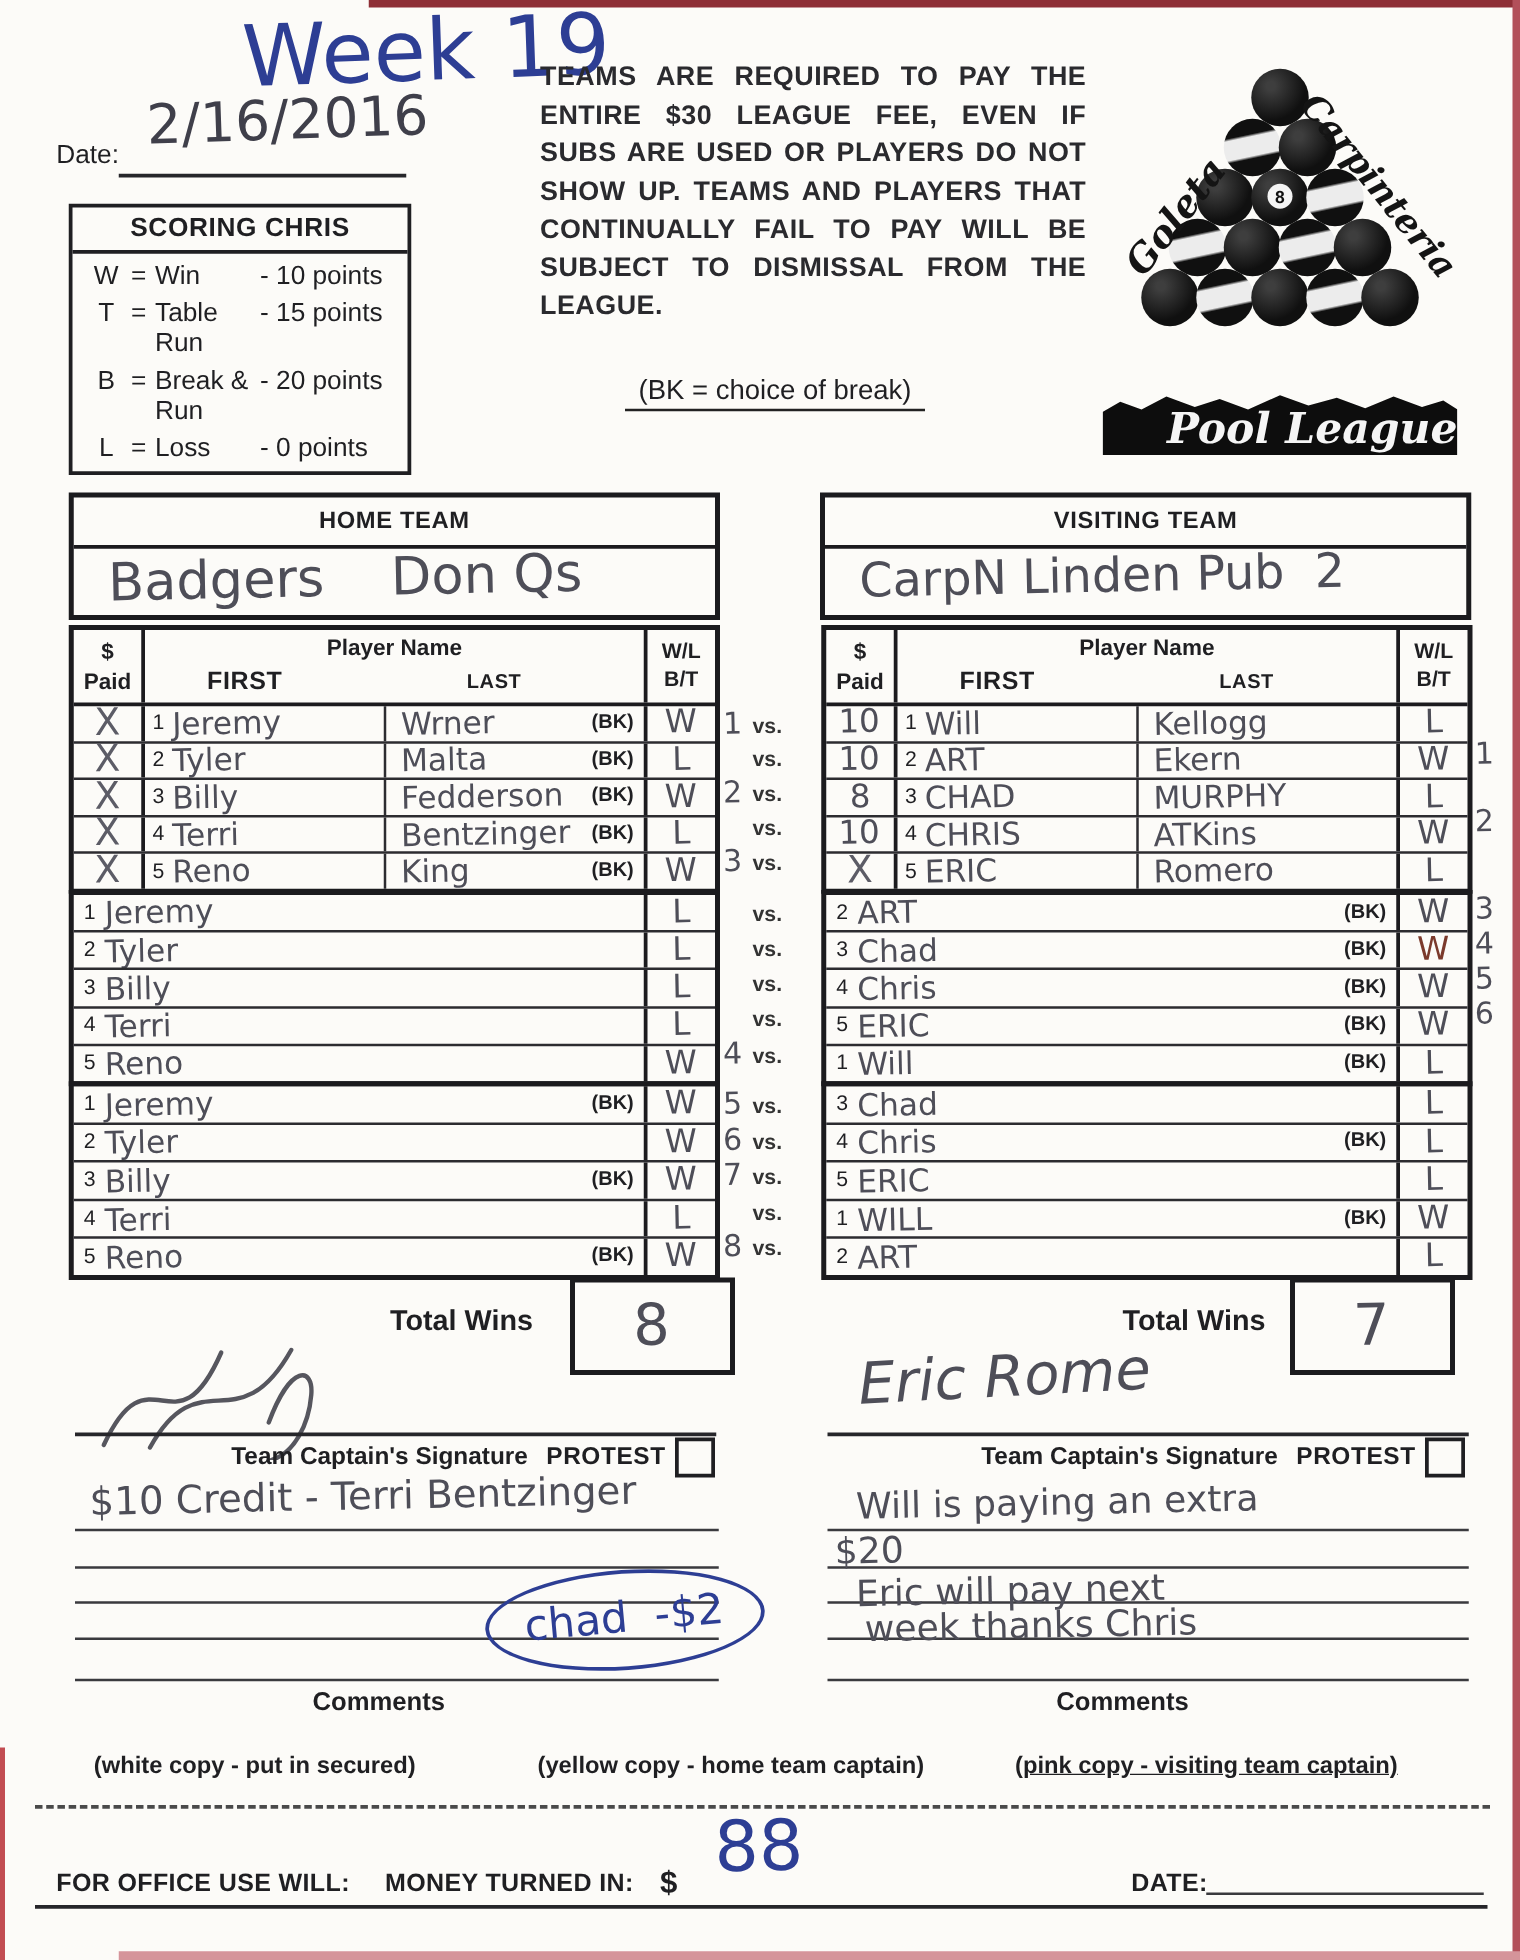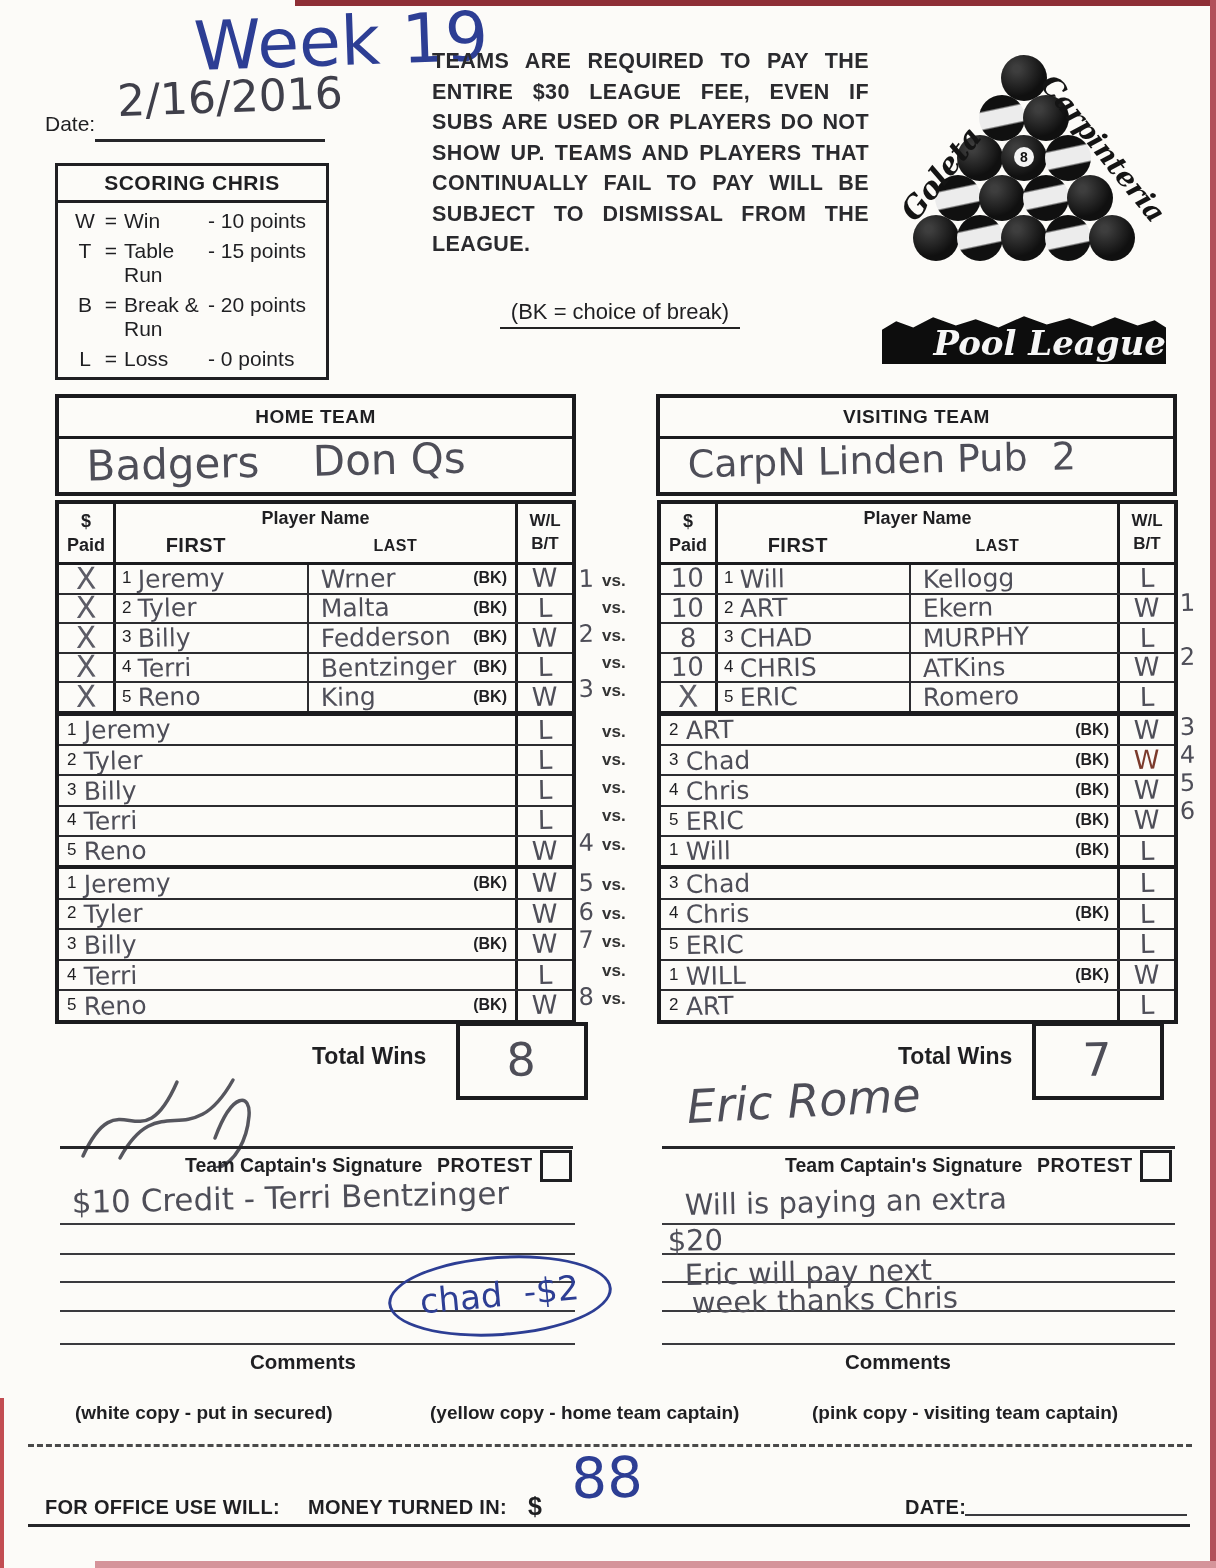--- a/index.html
+++ b/index.html
@@ -690,21 +690,21 @@
   <div class="abs hw" style="left:685px;top:1192px;font-size:29px;">Will is paying an extra</div>
   <div class="abs hw" style="left:668px;top:1228px;font-size:29px;">$20</div>
   <div class="abs hw" style="left:685px;top:1262px;font-size:29px;">Eric will pay next</div>
   <div class="abs hw" style="left:692px;top:1290px;font-size:29px;">week thanks Chris</div>
 
   <div class="commlabel" style="left:250px;">Comments</div>
   <div class="commlabel" style="left:845px;">Comments</div>
 
   <div class="copynote" style="left:75px;">(white copy - put in secured)</div>
   <div class="copynote" style="left:430px;">(yellow copy - home team captain)</div>
-  <div class="copynote" style="left:812px;">(pink copy - visiting team captain)</div>
+  <div class="copynote" style="left:812px;text-decoration:underline;">(pink copy - visiting team captain)</div>
 
   <div class="dashline"></div>
 
   <div class="officetxt" style="left:45px;">FOR OFFICE USE WILL:</div>
   <div class="officetxt" style="left:308px;">MONEY TURNED IN:</div>
   <div class="officetxt" style="left:528px;font-size:25px;top:1492px;">$</div>
   <div class="abs hw hwb" style="left:572px;top:1452px;font-size:56px;">88</div>
   <div class="officetxt" style="left:905px;">DATE:</div>
   <div class="cline" style="left:965px;top:1514px;width:222px;"></div>
   <div class="line" style="left:28px;top:1524px;width:1162px;"></div>

